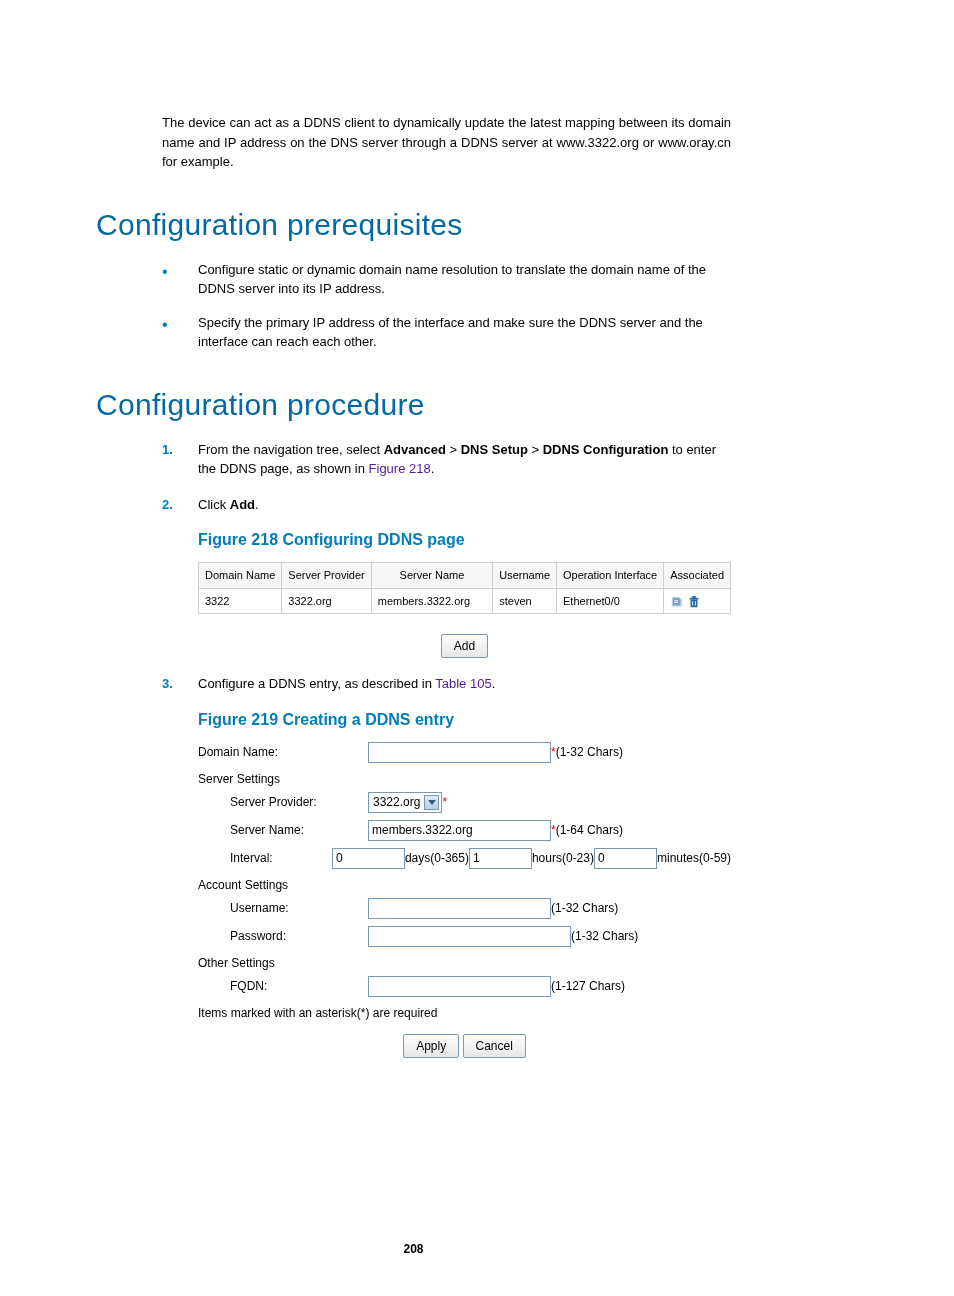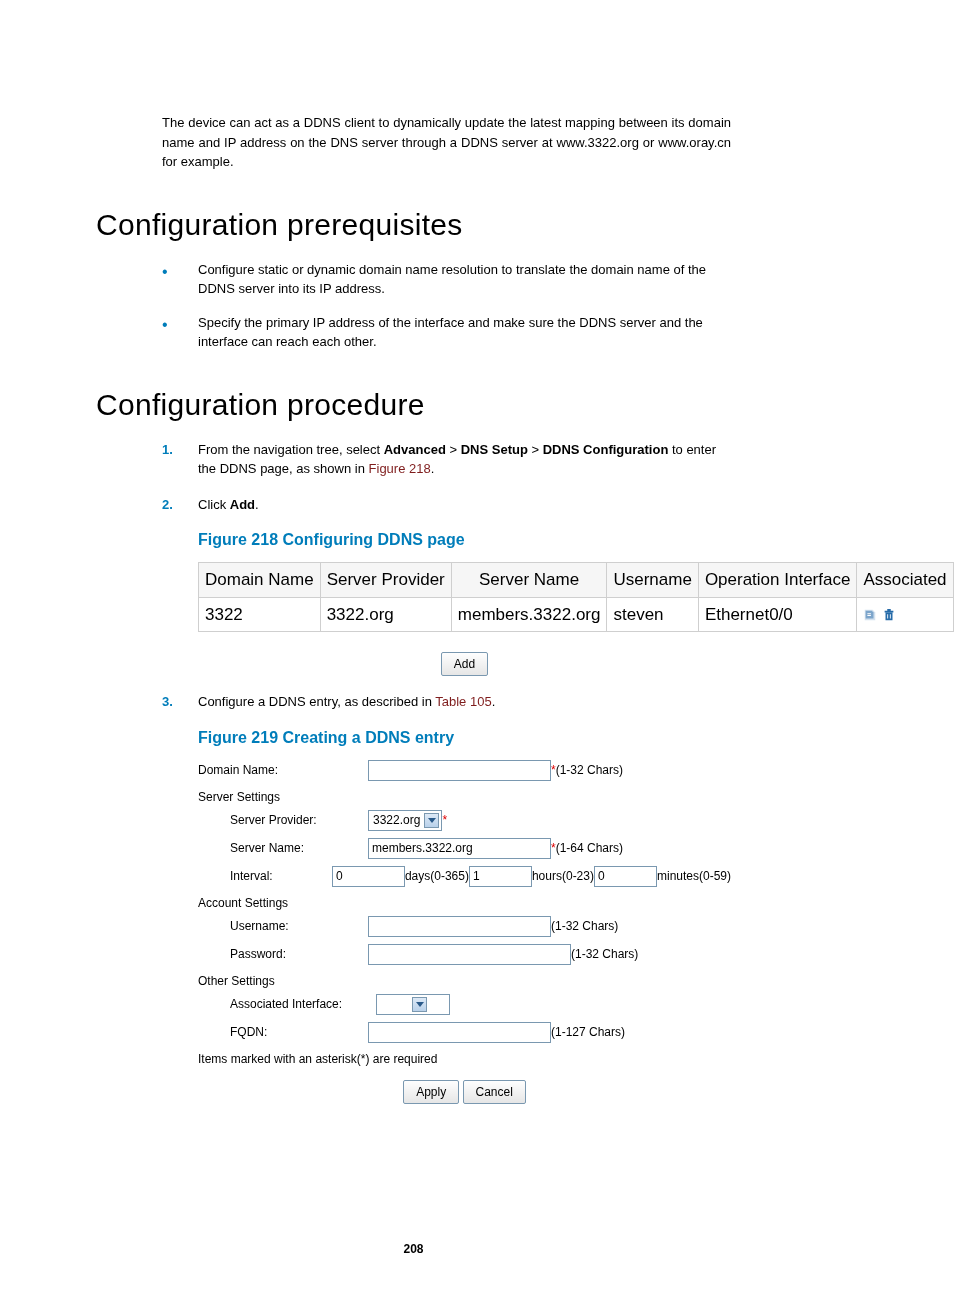--- a/index.html
+++ b/index.html
@@ -19,21 +19,21 @@
   }
   .intro-text {
     margin-left: 66px;
     line-height: 1.5;
     text-align: justify;
   }
   h1 {
     font-family: Arial, Helvetica, sans-serif;
     font-weight: 300;
     font-size: 30px;
-    color: #000000;
+    color: #0369a1;
     margin: 36px 0 18px 0;
     letter-spacing: 0.3px;
   }
   ul.bullets {
     list-style: none;
     padding: 0;
     margin: 0 0 0 66px;
   }
   ul.bullets > li {
     position: relative;
@@ -64,35 +64,35 @@
   }
   ol.steps > li::before {
     content: counter(step) ".";
     color: #007dba;
     font-weight: bold;
     position: absolute;
     left: 0;
     top: 0;
   }
   .link-blue {
-    color: #7f1d1d;
+    color: #4c1d95;
   }
   .figure-caption {
     color: #007dba;
     font-weight: bold;
     font-size: 16px;
     margin: 14px 0 10px 0;
   }
   strong { font-weight: bold; }
 
   
   .ddns-table {
     border-collapse: collapse;
     width: 100%;
-    font-size: 17px;
+    font-size: 11px;
     font-family: Tahoma, Arial, sans-serif;
   }
   .ddns-table th, .ddns-table td {
     border: 1px solid #cfcfcf;
     padding: 4px 6px;
     text-align: left;
     white-space: nowrap;
   }
   .ddns-table th {
     background: #f6f6f6;
@@ -313,27 +313,20 @@
         </div>
 
         <div class="row">
           <span class="label indent">Password:</span>
           <input type="text" style="width: 195px;">
           <span class="hint">(1-32 Chars)</span>
         </div>
 
         <div class="section-head">Other Settings</div>
 
-        <div class="row">
-          <span class="label indent" style="width:178px">Associated Interface:</span>
-          <span class="select" style="min-width:66px">
-            <span>&nbsp;&nbsp;&nbsp;&nbsp;&nbsp;&nbsp;&nbsp;&nbsp;</span>
-            <span class="select-arrow"></span>
-          </span>
-        </div>
 
         <div class="row">
           <span class="label indent">FQDN:</span>
           <input type="text" style="width: 175px;">
           <span class="hint">(1-127 Chars)</span>
         </div>
 
         <div style="margin-top:2px">Items marked with an asterisk(*) are required</div>
 
         <div class="btn-row">

